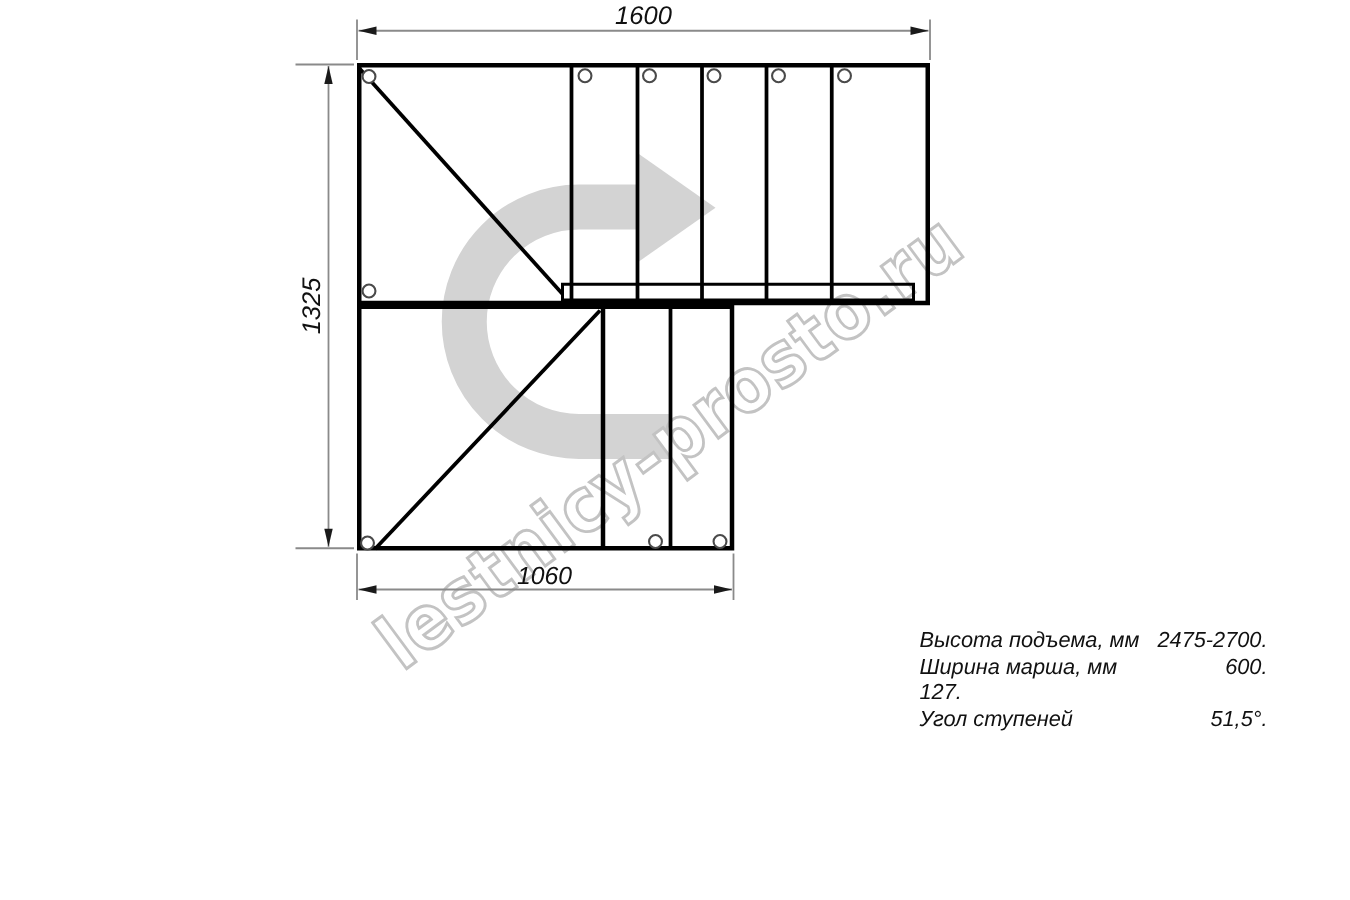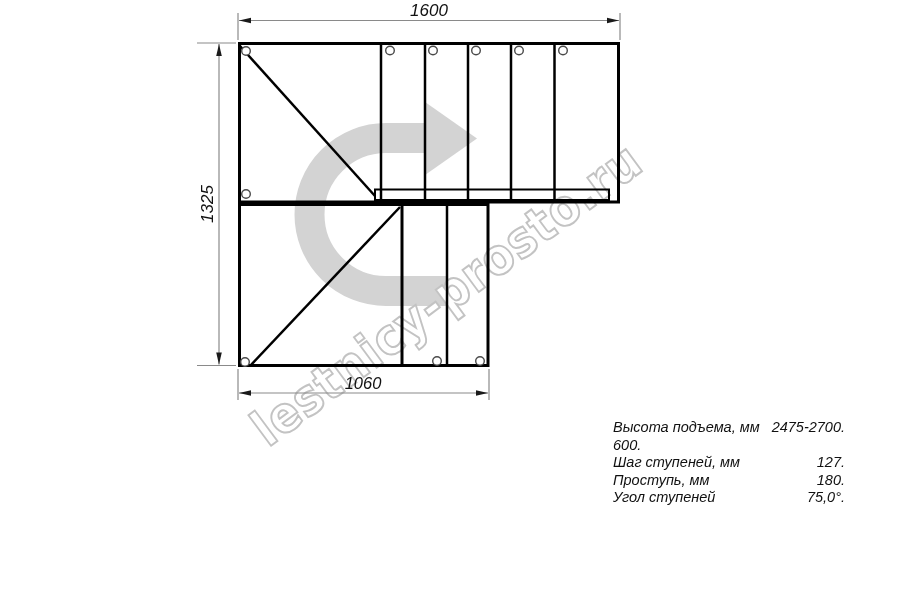--- a/index.html
+++ b/index.html
@@ -101,29 +101,25 @@
       <text class="dim-label" x="363" y="389" font-size="16.5" text-anchor="middle">1060</text>
     </g>
   </svg>
 
   <div id="spec-table">
     <div class="spec-row">
       <span class="spec-label">Высота подъема, мм</span>
       <span class="spec-value">2475-2700.</span>
     </div>
     <div class="spec-row">
+      <span class="spec-label">Ширина марша, мм</span>
       <span class="spec-value">600.</span>
     </div>
     <div class="spec-row">
-      <span class="spec-label">Шаг ступеней, мм</span>
       <span class="spec-value">127.</span>
     </div>
     <div class="spec-row">
-      <span class="spec-label">Проступь, мм</span>
-      <span class="spec-value">180.</span>
-    </div>
-    <div class="spec-row">
       <span class="spec-label">Угол ступеней</span>
-      <span class="spec-value">75,0°.</span>
+      <span class="spec-value">51,5°.</span>
     </div>
   </div>
 
 </div>
 
 </body></html>

